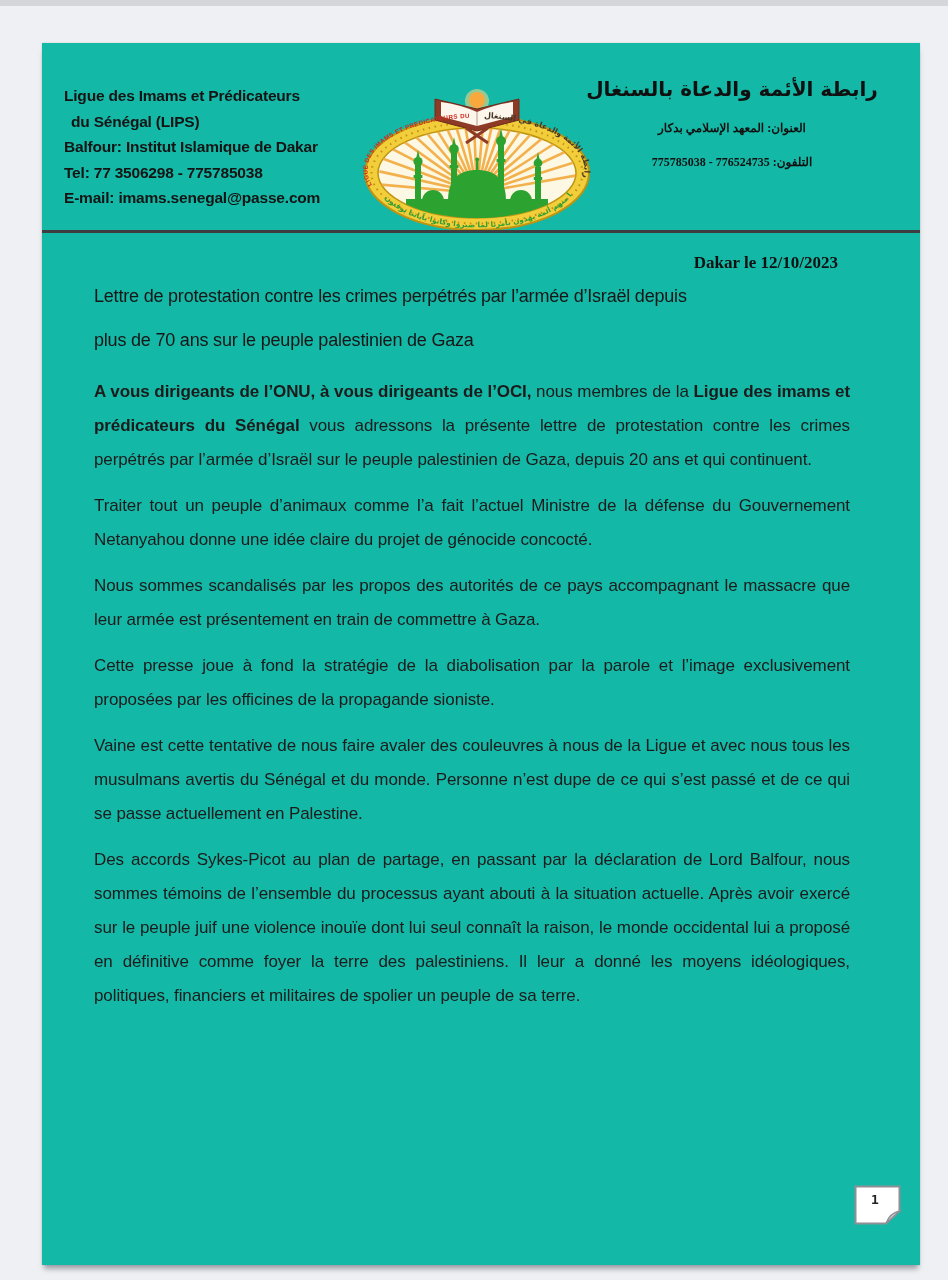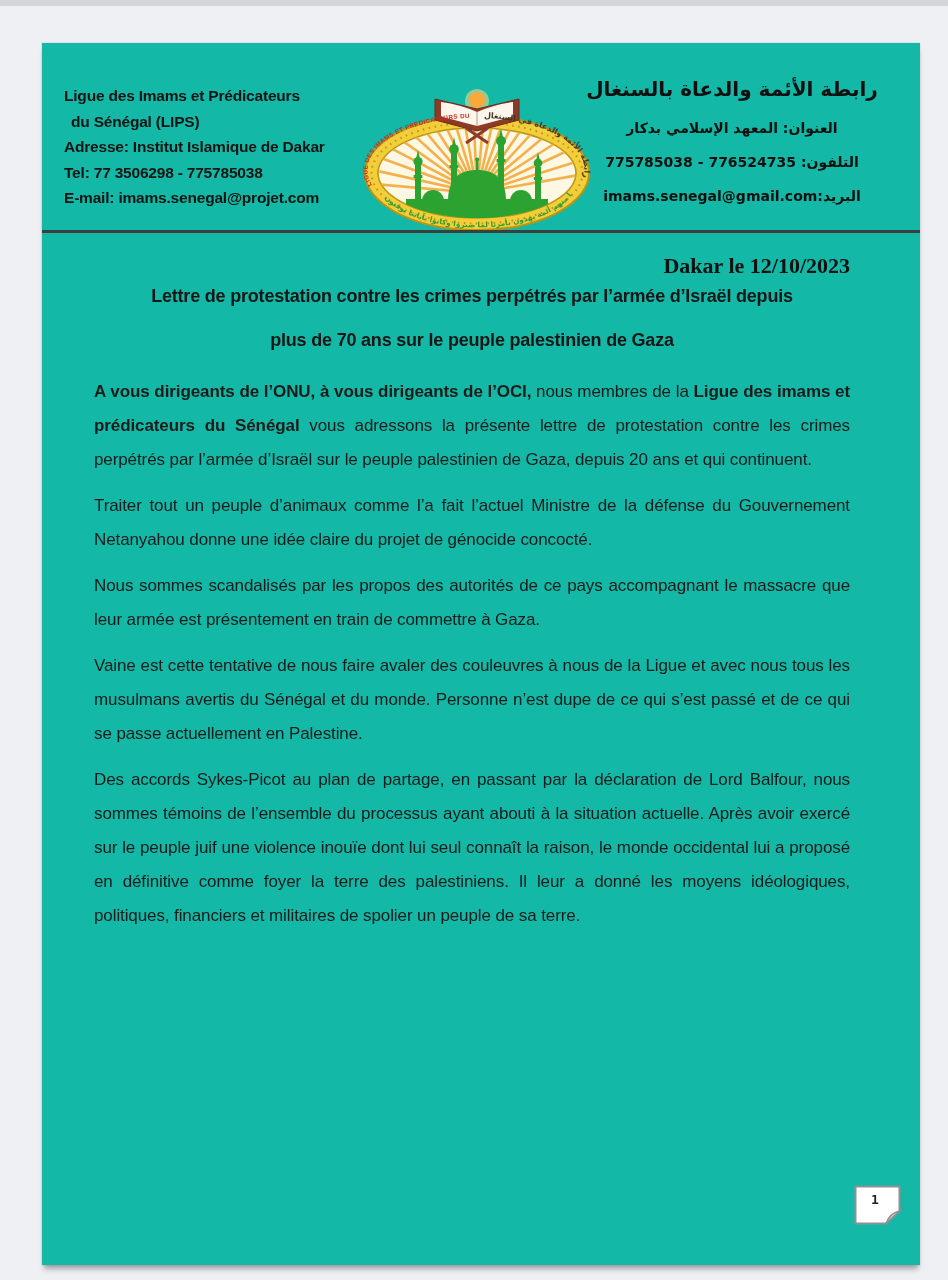--- a/index.html
+++ b/index.html
@@ -19,31 +19,31 @@
     position:absolute; left:22px; top:40px; width:320px;
     font-weight:bold; font-size:15.5px; line-height:25.5px; color:#141414; letter-spacing:-0.2px;
   }
   .lh-fr .indent { padding-left:7px; }
   .lh-ar {
     position:absolute; right:38px; top:26px; width:300px;
     direction:rtl; text-align:center; unicode-bidi:plaintext;
     font-family:"DejaVu Sans", sans-serif; font-weight:bold; color:#101010;
   }
   .lh-ar .ar-main { font-size:20px; line-height:40px; margin-bottom:2px; }
-  .lh-ar .ar-sub  { font-size:14px; line-height:34px; }
+  .lh-ar .ar-sub  { font-size:12px; line-height:34px;font-family:Liberation Serif, serif; }
   .logo-wrap { position:absolute; left:316px; top:44px; width:238px; height:146px; }
   .sep { position:absolute; left:0; right:0; top:187px; height:3px; background:#3e3e40; }
   
   .date {
-    position:absolute; top:210px; right:70px;
-    font-family:"Liberation Serif", serif; font-weight:bold; font-size:22px; color:#111;
+    position:absolute; top:210px; right:82px;
+    font-family:"Liberation Serif", serif; font-weight:bold; font-size:17px; color:#111;
   }
   .title {
-    position:absolute; top:240px; left:52px; right:70px; text-align:center;
-    font-weight:bold; font-size:18px; color:#161616; letter-spacing:-0.2px;
+    position:absolute; top:240px; left:52px; right:70px; 
+    font-weight:normal; font-size:18px; color:#161616; letter-spacing:-0.2px;
   }
   .title .t1 { white-space:nowrap; line-height:26px; margin-bottom:18px; }
   .title .t2 { white-space:nowrap; line-height:26px; }
   .body-text {
     position:absolute; top:332px; left:52px; right:70px;
     font-size:17px; line-height:34px; color:#1b1b1b; text-align:justify; letter-spacing:-0.1px;
   }
   .body-text p { margin:0 0 12px 0; }
   .body-text .b { font-weight:bold; }
   
@@ -54,23 +54,23 @@
 <body>
 
 <div class="top-strip"></div>
 
 <div class="page">
 
   <div>
     <div class="lh-fr">
       <div>Ligue des Imams et Prédicateurs</div>
       <div class="indent">du Sénégal (LIPS)</div>
-      <div>Adresse: Institut Islamique de Dakar</div>
+      <div>Balfour: Institut Islamique de Dakar</div>
       <div>Tel: 77 3506298 - 775785038</div>
-      <div>E-mail: imams.senegal@projet.com</div>
+      <div>E-mail: imams.senegal@passe.com</div>
     </div>
 
     <div class="logo-wrap">
       <svg width="238" height="146" viewBox="0 0 238 146" xmlns="http://www.w3.org/2000/svg">
         <defs>
           <clipPath id="logoClip">
               <ellipse cx="119" cy="86" rx="99" ry="45"></ellipse>
             </clipPath>
           <path id="arcL" d="M 14,98 A 106 52 0 0 1 112,31" fill="none"></path>
           <path id="arcR" d="M 126,31 A 106 52 0 0 1 224,94" fill="none"></path>
@@ -165,36 +165,36 @@
         <text font-size="7.4" font-weight="bold" font-family="DejaVu Sans, sans-serif" fill="#2f9e33">
           <textPath href="#arcB" startOffset="4">وجعلنا منهم أئمة يهدون بأمرنا لما صبروا وكانوا بآياتنا يوقنون</textPath>
         </text>
       </svg>
     </div>
 
     <div class="lh-ar">
       <div class="ar-main">رابطة الأئمة والدعاة بالسنغال</div>
       <div class="ar-sub">العنوان:  المعهد الإسلامي بدكار</div>
       <div class="ar-sub">التلفون: 776524735 - 775785038</div>
-      <div class="ar-sub">البريد:imams.senegal@gmail.com</div>
     </div>
   </div>
 
   <div class="sep"></div>
 
   <div class="date">Dakar le 12/10/2023</div>
   <div class="title">
     <div class="t1">Lettre de protestation contre les crimes perpétrés par l’armée d’Israël depuis</div>
     <div class="t2">plus de 70 ans sur le peuple palestinien de Gaza</div>
   </div>
 
   <div class="body-text">
       <p><span class="b">A vous dirigeants de l’ONU, à vous dirigeants de l’OCI,</span><span> nous membres de la </span><span class="b">Ligue des imams et prédicateurs du Sénégal</span><span> vous adressons la présente lettre de protestation contre les crimes perpétrés par l’armée d’Israël sur le peuple palestinien de Gaza, depuis 20 ans et qui continuent.</span></p>
       <p><span>Traiter tout un peuple d’animaux comme l’a fait l’actuel Ministre de la défense du Gouvernement Netanyahou donne une idée claire du projet de génocide concocté.</span></p>
       <p><span>Nous sommes scandalisés par les propos des autorités de ce pays accompagnant le massacre que leur armée est présentement en train de commettre à Gaza.</span></p>
+      <p><span>Cette presse joue à fond la stratégie de la diabolisation par la parole et l’image exclusivement proposées par les officines de la propagande sioniste.</span></p>
       <p><span>Vaine est cette tentative de nous faire avaler des couleuvres à nous de la Ligue et avec nous tous les musulmans avertis du Sénégal et du monde. Personne n’est dupe de ce qui s’est passé et de ce qui se passe actuellement en Palestine.</span></p>
       <p><span>Des accords Sykes-Picot au plan de partage, en passant par la déclaration de Lord Balfour, nous sommes témoins de l’ensemble du processus ayant abouti à la situation actuelle. Après avoir exercé sur le peuple juif une violence inouïe dont lui seul connaît la raison, le monde occidental lui a proposé en définitive comme foyer la terre des palestiniens. Il leur a donné les moyens idéologiques, politiques, financiers et militaires de spolier un peuple de sa terre.</span></p>
     </div>
 
   <div class="badge">
     <svg width="49" height="42" viewBox="0 0 49 42" xmlns="http://www.w3.org/2000/svg">
       <path d="M2.5,2.5 H46.5 V27 L33,39.5 H2.5 Z" fill="#ffffff" stroke="#8f8f96" stroke-width="2"></path>
       <path d="M46.5,27 L33,39.5 C35.5,32.5 39.5,28.6 46.5,27 Z" fill="#d6d6da" stroke="#8f8f96" stroke-width="1.5"></path>
       <text x="22" y="20" text-anchor="middle" font-size="13" font-weight="bold" font-family="DejaVu Sans Mono, monospace" fill="#222">1</text>
     </svg>

